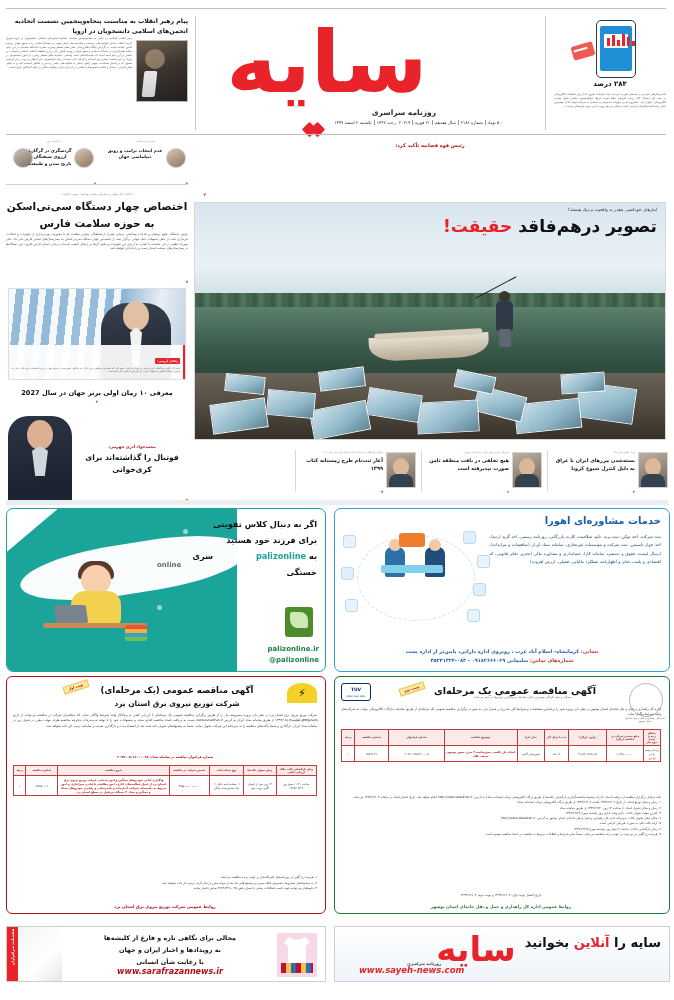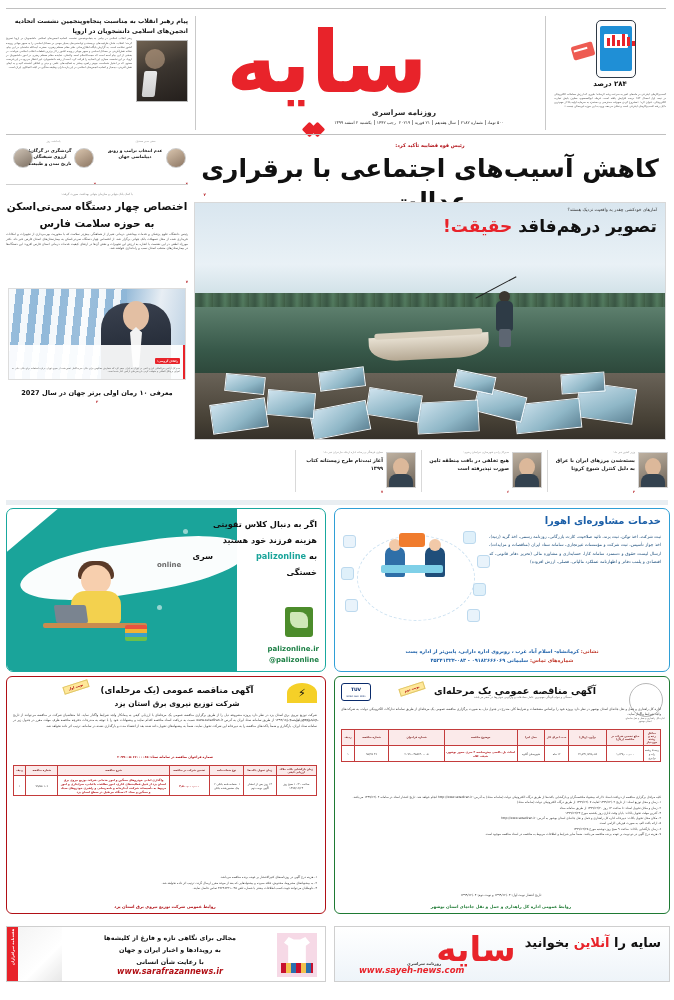--- a/index.html
+++ b/index.html
@@ -330,25 +330,30 @@
         <span class="grossi-tag">رافائل گروسی:</span>
         <div class="micro" style="text-align:justify;margin-top:1px;">مدیرکل آژانس بین‌المللی انرژی اتمی در تهران به ایران سفر کرد که شمارش معکوس برای پایان ضرب‌الاجل تعیین‌شده از سوی تهران درباره استفاده برای پایان دادن به اجرای پروتکل الحاقی و متوقف کردن بازرسی‌های آژانس آغاز شده است.</div>
       </div>
     </div>
 
     <div class="novel">
       <div class="t">معرفی ۱۰ رمان اولی برتر جهان در سال 2027</div>
       <div style="text-align:center;font-size:3.6px;color:#b11016;font-weight:bold;margin-top:2px;">۳</div>
     </div>
 
+    <div class="azari">
+      <div class="ph"></div>
+      <div class="kk">محمدجواد آذری جهرمی:</div>
+      <div class="tt">فوتبال را گذاشته‌اند برای کری‌خوانی</div>
+      <div class="pg">۵</div>
+    </div>
   </div>
 
   <div class="main rtl">
     <div class="main-kick">رئیس قوه قضاییه تأکید کرد:</div>
-    <div class="main-head">کاهش آسیب‌های اجتماعی با برقراری عدالت</div>
     <div class="main-pg">۲</div>
 
     <div class="photobox">
       <div class="sky"></div>
       <div class="treeline"></div>
       <div class="lake"></div>
       <div class="shore"></div>
 
       <div class="mirror" style="right:30px;  bottom:18px; width:58px; height:36px; transform:rotate(8deg);"></div>
       <div class="mirror" style="right:84px;  bottom:8px;  width:66px; height:30px; transform:rotate(-6deg);"></div>
@@ -445,21 +450,21 @@
         <div class="hair"></div>
         <div class="head"></div>
       <div class="body"></div>
         <div class="lap"></div>
         <div class="desk"></div>
     </div>
     <div class="books"></div>
     <div class="badge">online</div>
     <div class="hl">
       <div>اگر به دنبال کلاس تقویتی</div>
-      <div>هزینه فرزند خود هستید</div>
+      <div>برای فرزند خود هستید</div>
       <div>
         <span>به </span><span class="grn" style="direction:ltr;display:inline-block">palizonline</span><span> سری خستگی</span>
       </div>
     </div>
     <div class="logo"></div>
     <div class="urls">
       <div>palizonline.ir</div>
       <div>@palizonline</div>
     </div>
   </div>

